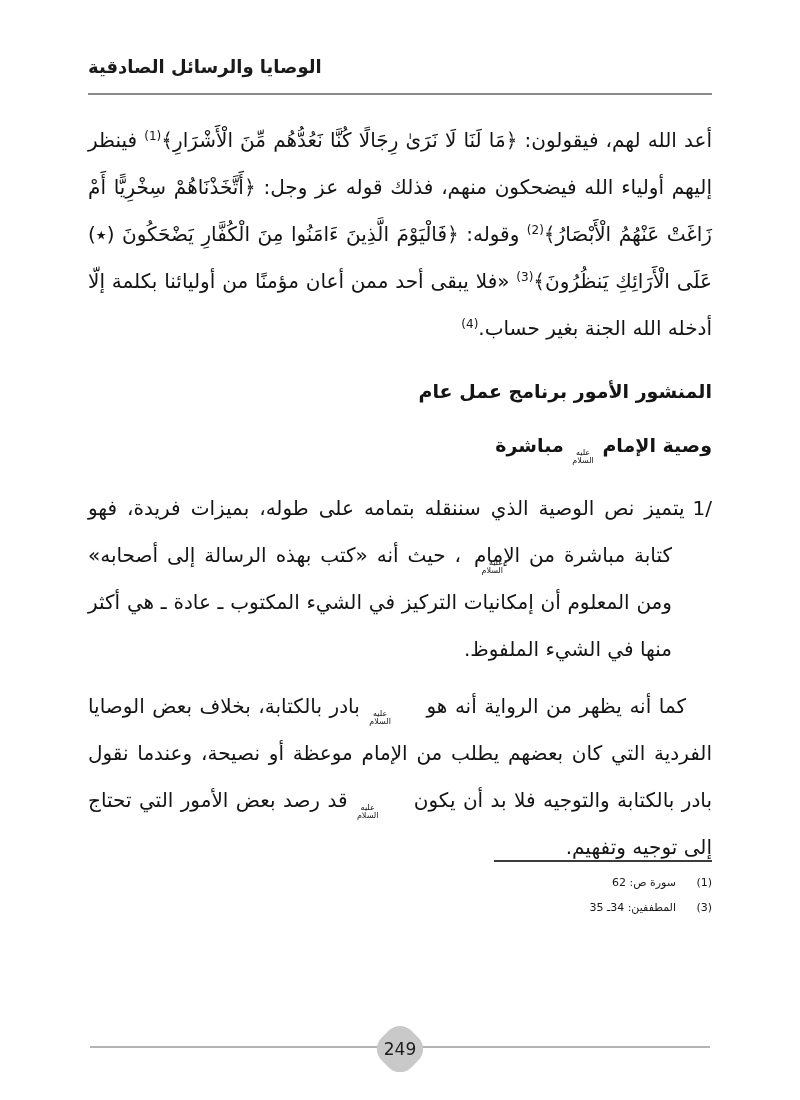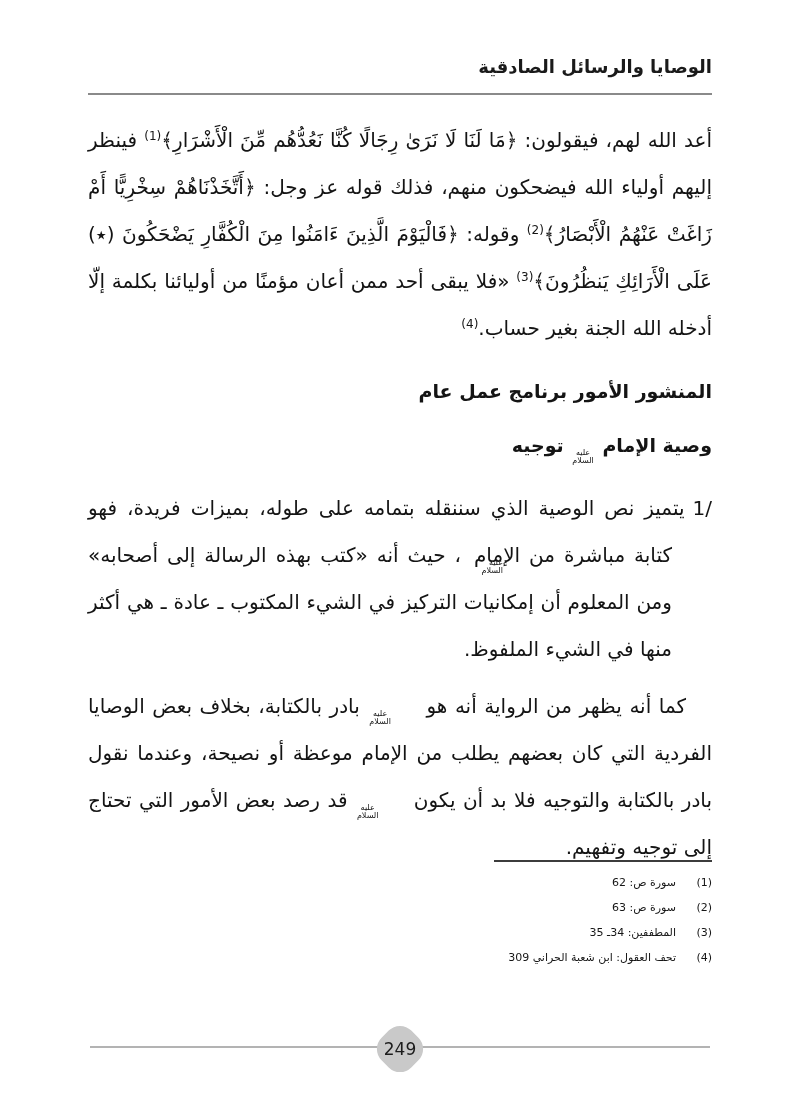--- a/index.html
+++ b/index.html
@@ -5,21 +5,21 @@
   html,body{margin:0;padding:0;}
   body{
     width:800px;height:1100px;position:relative;overflow:hidden;
     background:#ffffff;color:var(--text,#141414);
     font-family:"DejaVu Sans", sans-serif;
   }
   .page{position:absolute;inset:0;padding:0 88px;box-sizing:border-box;}
 
   
   .header-title{
-    margin-top:54px;text-align:right;font-weight:bold;font-size:18px;
+    margin-top:54px;text-align:left;font-weight:bold;font-size:18px;
     line-height:26px;color:#1a1a1a;
   }
   .header-rule{margin-top:13px;border-top:2px solid var(--rule,#8a8a8a);}
 
   
   main{direction:rtl;text-align:justify;font-size:20px;line-height:47px;margin-top:22px;}
   p{margin:0;}
   .para-intro{margin-top:2px;}
   .verse{white-space:normal;}
   .sup{
@@ -73,43 +73,41 @@
   </header>
 
   <main>
     <p class="para-intro"><span>أعد الله لهم، فيقولون: </span><span class="verse">﴿مَا لَنَا لَا نَرَىٰ رِجَالًا كُنَّا نَعُدُّهُم مِّنَ الْأَشْرَارِ﴾</span><span class="sup">(1)</span><span> فينظر إليهم أولياء الله فيضحكون منهم، فذلك قوله عز وجل: </span><span class="verse">﴿أَتَّخَذْنَاهُمْ سِخْرِيًّا أَمْ زَاغَتْ عَنْهُمُ الْأَبْصَارُ﴾</span><span class="sup">(2)</span><span> وقوله: </span><span class="verse">﴿فَالْيَوْمَ الَّذِينَ ءَامَنُوا مِنَ الْكُفَّارِ يَضْحَكُونَ (٭) عَلَى الْأَرَائِكِ يَنظُرُونَ﴾</span><span class="sup">(3)</span><span> «فلا يبقى أحد ممن أعان مؤمنًا من أوليائنا بكلمة إلّا أدخله الله الجنة بغير حساب.</span><span class="sup">(4)</span></p>
 
     <h2 class="heading heading-manifesto">المنشور الأمور برنامج عمل عام</h2>
 
     <h2 class="heading heading-wasiyya"><span>وصية الإمام </span><span class="honorific">
           <span>عليه</span>
           <span>السلام</span>
-        </span><span> توجيه</span></h2>
+        </span><span> مباشرة</span></h2>
 
     <div class="numbered-item"><span class="item-marker">1/</span><span><span>يتميز نص الوصية الذي سننقله بتمامه على طوله، بميزات فريدة، فهو كتابة مباشرة من الإمام </span><span class="honorific">
             <span>عليه</span>
             <span>السلام</span>
           </span><span>، حيث أنه «كتب بهذه الرسالة إلى أصحابه» ومن المعلوم أن إمكانيات التركيز في الشيء المكتوب ـ عادة ـ هي أكثر منها في الشيء الملفوظ.</span></span></div>
 
     <p class="para-commentary"><span>كما أنه يظهر من الرواية أنه هو </span><span class="honorific">
           <span>عليه</span>
           <span>السلام</span>
         </span><span> بادر بالكتابة، بخلاف بعض الوصايا الفردية التي كان بعضهم يطلب من الإمام موعظة أو نصيحة، وعندما نقول بادر بالكتابة والتوجيه فلا بد أن يكون </span><span class="honorific">
           <span>عليه</span>
           <span>السلام</span>
         </span><span> قد رصد بعض الأمور التي تحتاج إلى توجيه وتفهيم.</span></p>
   </main>
 
   <div class="footnotes">
     <div class="fn-rule"></div>
     <div>
         <div class="fnrow"><span class="fnmark">(1)</span><span class="fntext">سورة ص: 62</span></div>
-        <div class="fnrow"><span class="fnmark">(2)</span><span class="fntext">سورة ص: 63</span></div>
         <div class="fnrow"><span class="fnmark">(3)</span><span class="fntext">المطففين: 34ـ 35</span></div>
-        <div class="fnrow"><span class="fnmark">(4)</span><span class="fntext">تحف العقول: ابن شعبة الحراني 309</span></div>
       </div>
   </div>
 
   <footer>
     <div class="footer-line"></div>
     <div class="page-badge"></div>
     <div class="page-number">249</div>
   </footer>
 
 </div>

